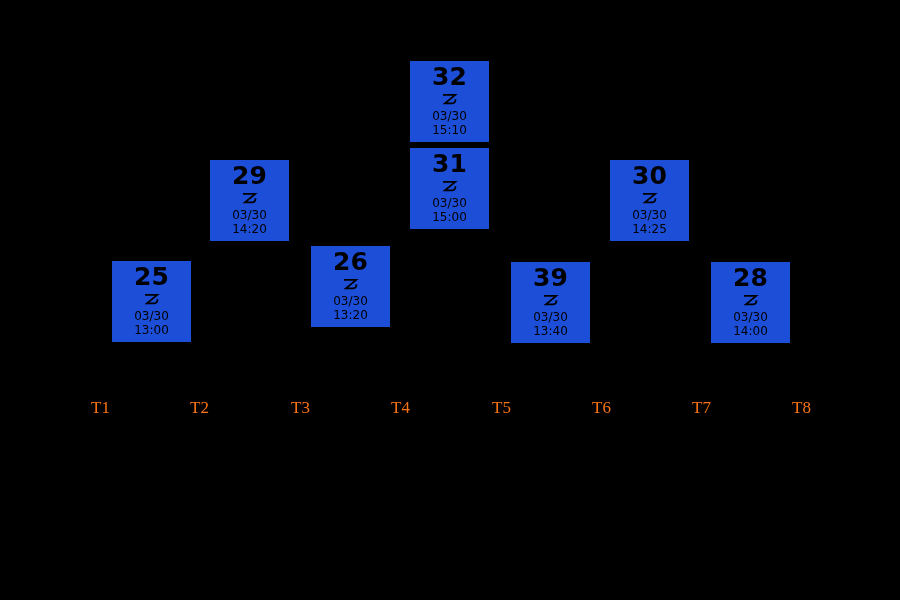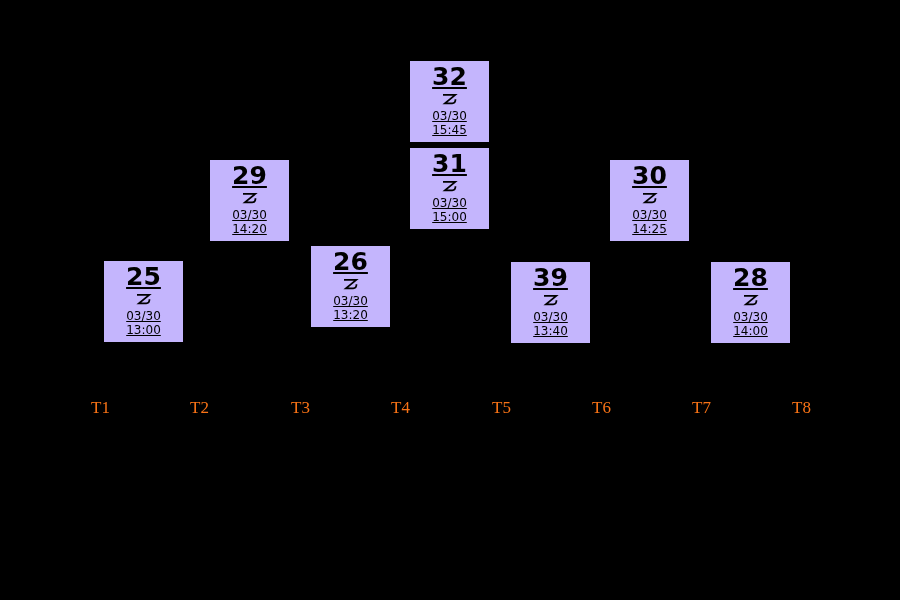--- a/index.html
+++ b/index.html
@@ -1,29 +1,29 @@
 <!DOCTYPE html>
 <html><head>
 <meta charset="utf-8">
 <style>
   html,body{margin:0;padding:0;background:#000;}
   .stage{
     position:relative;width:900px;height:600px;background:#000000;
     overflow:hidden;font-family:"DejaVu Sans","Liberation Sans",sans-serif;
   }
   .match{
-    position:absolute;width:79px;height:81px;background:#c4b5fd;color:#000000;
-    display:flex;flex-direction:column;align-items:center;text-align:center;text-decoration:underline;
+    position:absolute;width:79px;height:81px;background:#1d4ed8;color:#000000;
+    display:flex;flex-direction:column;align-items:center;text-align:center;
   }
   .match .num{font-weight:bold;font-size:25px;line-height:29px;margin-top:1px;}
   .match .glyph{height:13px;margin:2px 0 3px;}
   .match .glyph svg{display:block;height:13px;width:17px;}
   .match .sub{font-size:12px;line-height:14px;}
   
-  .m25{left:104px;top:261px}
+  .m25{left:112px;top:261px}
   .m26{left:311px;top:246px}
   .m27{left:511px;top:262px}
   .m28{left:711px;top:262px}
   .m29{left:210px;top:160px}
   .m30{left:610px;top:160px}
   .m31{left:410px;top:148px}
   .m32{left:410px;top:61px}
   
   .slot{
     position:absolute;top:398px;font-family:"Liberation Serif","DejaVu Serif",serif;
@@ -115,21 +115,21 @@
   </div>
 
   <div class="match m32">
     <div class="num">32</div>
     <div class="glyph">
       <svg viewBox="0 0 22 17">
           <path d="M2.5 2.5 H18.5 L5 13.5 H14.5 Q18.8 13.5 18.8 8.2" stroke="#000" stroke-width="2.3" fill="none"></path>
         </svg>
     </div>
     <div class="sub">03/30</div>
-    <div class="sub">15:45</div>
+    <div class="sub">15:10</div>
   </div>
 
   <span class="slot t1">T1</span>
   <span class="slot t2">T2</span>
   <span class="slot t3">T3</span>
   <span class="slot t4">T4</span>
   <span class="slot t5">T5</span>
   <span class="slot t6">T6</span>
   <span class="slot t7">T7</span>
   <span class="slot t8">T8</span>

